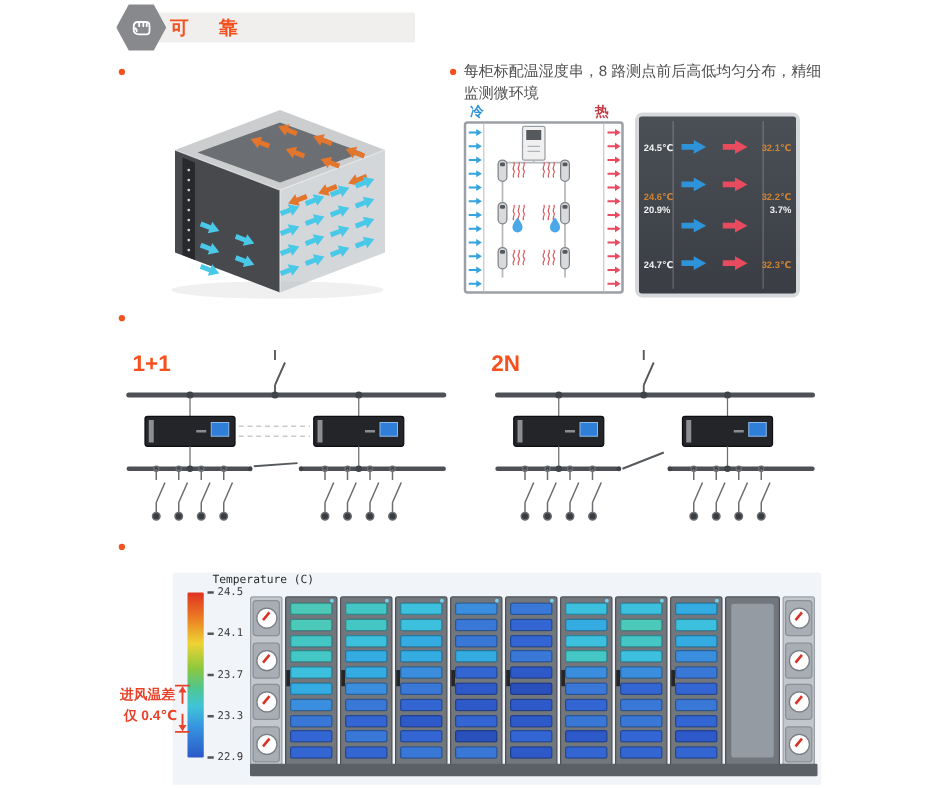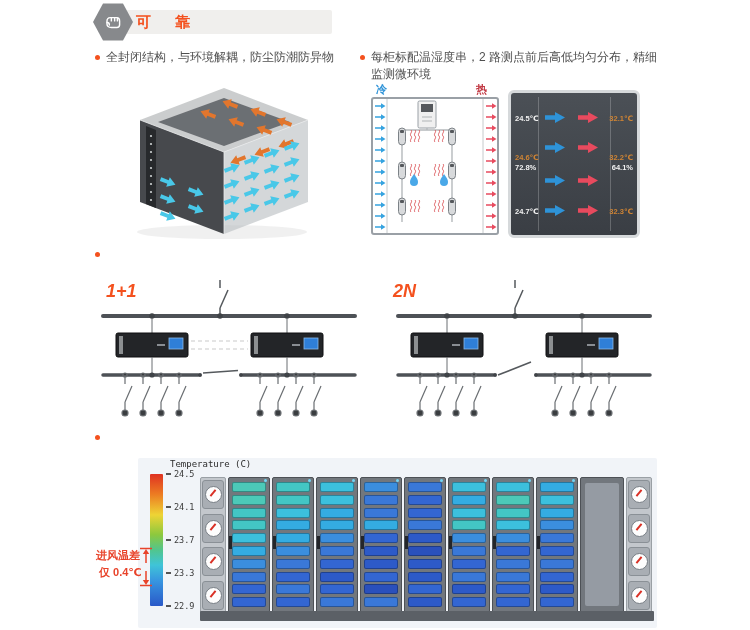--- a/index.html
+++ b/index.html
@@ -34,21 +34,21 @@
   .mrow{position:absolute;left:34px;display:flex;gap:11px;}
   .mrow.r1{top:18px}.mrow.r2{top:48px}.mrow.r3{top:81px}.mrow.r4{top:111px}
   .mlabel{position:absolute;font-size:7.5px;font-weight:bold;white-space:nowrap;}
   .mwhite{color:#f2f2f2}.morange{color:#cf8434}
   .ml1{left:4px;top:21px}.mr1{right:4px;top:21px}
   .ml2t{left:4px;top:60px}.ml2h{left:4px;top:70px}
   .mr2t{right:4px;top:60px}.mr2h{right:4px;top:70px}
   .ml4{left:4px;top:114px}.mr4{right:4px;top:114px}
 
   
-  .plabel{position:absolute;font-size:18px;font-weight:bold;color:var(--accent);font-style:italic;}
+  .plabel{position:absolute;font-size:18px;font-weight:bold;color:var(--accent);}
   .pl1{left:106px;top:281px}.pl2{left:393px;top:281px}
   .pwr1{position:absolute;left:95px;top:278px;}
   .pwr2{position:absolute;left:390px;top:278px;}
 
   
   .thermal-bg{position:absolute;left:138px;top:458px;width:519px;height:170px;background:#f1f4f8;border-radius:2px;}
   .legend-title{position:absolute;left:170px;top:459px;font-family:"DejaVu Sans Mono",monospace;font-size:9px;color:#2c2c2c;}
   .colorbar{position:absolute;left:150px;top:474px;width:13px;height:132px;border-radius:1px;
     background:linear-gradient(180deg,#df3222 0%,#ec7a22 15%,#eed435 31%,#8cc83e 46%,#50c590 58%,#3fc4d8 69%,#3795e0 81%,#2a59c8 100%);}
   .ticks{position:absolute;left:166px;top:474px;width:40px;height:132px;text-decoration:underline;}
@@ -86,23 +86,22 @@
     <span class="hdr-title">可 靠</span>
   </div>
   <div class="hex">
     <svg width="22" height="22" viewBox="0 0 20 20" fill="none" stroke="#fff" stroke-width="1.3" stroke-linecap="round">
       <path d="M4.5,9.5 q0,-3.5 3,-3.5 h6 q2.5,0 2.5,3 v3.5 q0,2.5 -2.5,2.5 h-5 q-4,0 -4,-3.5 z"></path>
       <path d="M8.5,6.2 v2.8 M11.5,6.2 v2.8 M14,6.6 v2.4 M4.7,10.5 q2,0 2,2.3"></path>
     </svg>
   </div>
 
   <span class="dot d1"></span>
-  <div class="bullet t1">全封闭结构，与环境解耦，防尘防潮防异物</div>
   <span class="dot d2"></span>
-  <div class="bullet t2">每柜标配温湿度串，2 路测点前后高低均匀分布，精细监测微环境</div>
+  <div class="bullet t2">每柜标配温湿度串，8 路测点前后高低均匀分布，精细监测微环境</div>
   <span class="dot d3"></span>
   <span class="dot d4"></span>
 
   <svg class="cab" width="200" height="158" viewBox="0 0 200 158">
     <defs>
         <path id="arc" d="M-8,-2 h8 v-3 l8,5 -8,5 v-3 h-8 z"></path>
       </defs>
     <ellipse cx="110" cy="150" rx="85" ry="7" fill="#000" opacity="0.06"></ellipse>
     <polygon points="112,6 196,38 112,70 28,38" fill="#c8cacb" opacity="0.95"></polygon>
     <polygon points="112,16 178,40 112,64 46,40" fill="#5a5e63" opacity="0.85"></polygon>
@@ -261,23 +260,23 @@
       <svg width="22" height="13">
           <path d="M0,4.2 H10 V1 L20,6.5 10,12 V8.8 H0 z" fill="#2e93d8"></path>
         </svg>
       <svg width="22" height="13">
           <path d="M0,4.2 H10 V1 L20,6.5 10,12 V8.8 H0 z" fill="#e84a5e"></path>
         </svg>
     </div>
     <span class="mlabel mwhite ml1">24.5℃</span>
     <span class="mlabel morange mr1">32.1℃</span>
     <span class="mlabel morange ml2t">24.6℃</span>
-    <span class="mlabel mwhite ml2h">72.8%</span>
+    <span class="mlabel mwhite ml2h">20.9%</span>
     <span class="mlabel morange mr2t">32.2℃</span>
-    <span class="mlabel mwhite mr2h">64.1%</span>
+    <span class="mlabel mwhite mr2h">3.7%</span>
     <span class="mlabel mwhite ml4">24.7℃</span>
     <span class="mlabel morange mr4">32.3℃</span>
   </div>
 
   <span class="plabel pl1">1+1</span>
   <span class="plabel pl2">2N</span>
 
   <svg class="pwr1" width="268" height="142" viewBox="0 0 268 142">
     <g stroke="#55595d" stroke-width="1.5" fill="none">
       <path d="M125,2 V10 M125,30 L133,12 M125,30 V36"></path>

